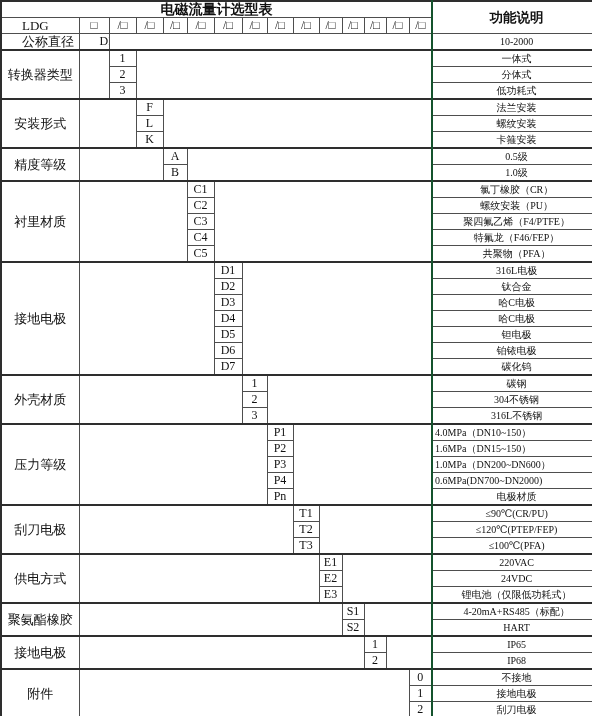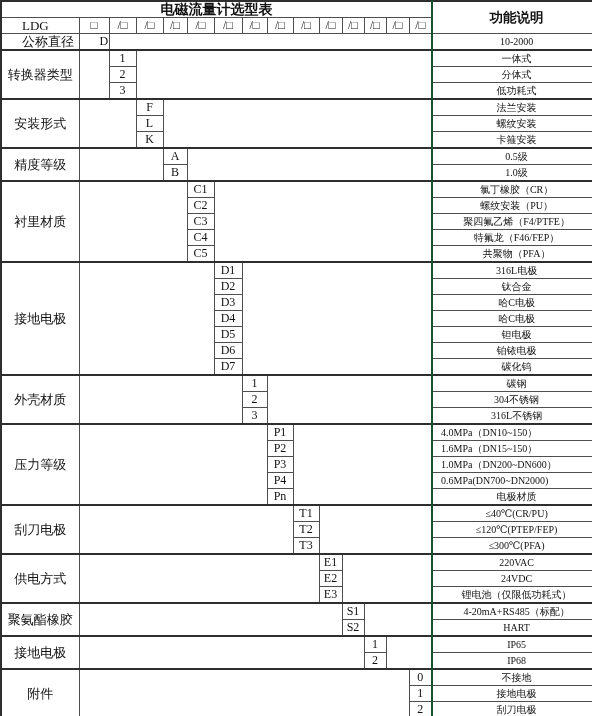--- a/index.html
+++ b/index.html
@@ -18,21 +18,21 @@
     font-size:12.5px;line-height:15px;
     white-space:nowrap;overflow:hidden;
   }
   tr{height:16px;}
   td.title{font-size:14px;font-weight:bold;}
   td.fhdr{font-size:13.5px;font-weight:bold;}
   td.lbl{font-size:13px;}
   td.code{font-size:12px;}
   td.box{font-size:11.5px;}
   td.val{font-size:10px;}
-  td.lft{text-align:left;padding-left:8px;}
+  td.lft{text-align:left;padding-left:2px;}
   td.lbl-left{text-align:left;padding-left:20px;}
   tr.sec > td{border-top:2px solid #2e2e2e;}
   td.fcol{border-left:2px solid #14532d;}
 </style>
 </head>
 <body>
 
 <div class="sheet">
 <table class="sel">
   <colgroup>
@@ -221,29 +221,29 @@
   <tr>
           <td class="code">Pn</td>
           <td class="val fcol">电极材质</td>
         </tr>
 
   <tr class="sec">
     <td class="lbl" rowspan="3">刮刀电极</td>
     <td class="blank" rowspan="3" colspan="8"></td>
     <td class="code">T1</td>
     <td class="blank" rowspan="3" colspan="5"></td>
-    <td class="val fcol">≤40℃(CR/PU)</td>
+    <td class="val fcol">≤90℃(CR/PU)</td>
   </tr>
   <tr>
           <td class="code">T2</td>
           <td class="val fcol">≤120℃(PTEP/FEP)</td>
         </tr>
   <tr>
           <td class="code">T3</td>
-          <td class="val fcol">≤300℃(PFA)</td>
+          <td class="val fcol">≤100℃(PFA)</td>
         </tr>
 
   <tr class="sec">
     <td class="lbl" rowspan="3">供电方式</td>
     <td class="blank" rowspan="3" colspan="9"></td>
     <td class="code">E1</td>
     <td class="blank" rowspan="3" colspan="4"></td>
     <td class="val fcol">220VAC</td>
   </tr>
   <tr>

